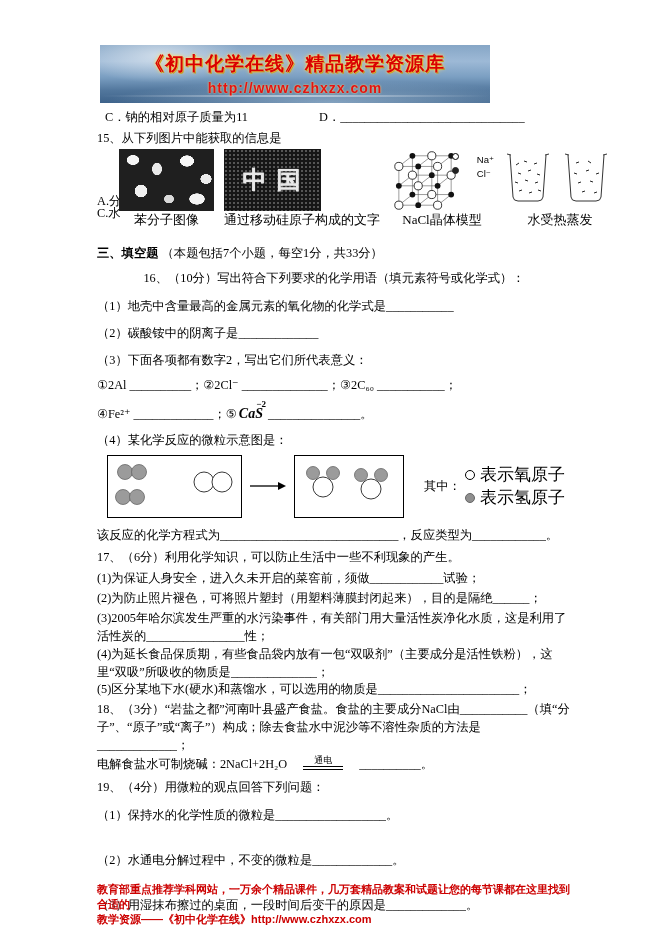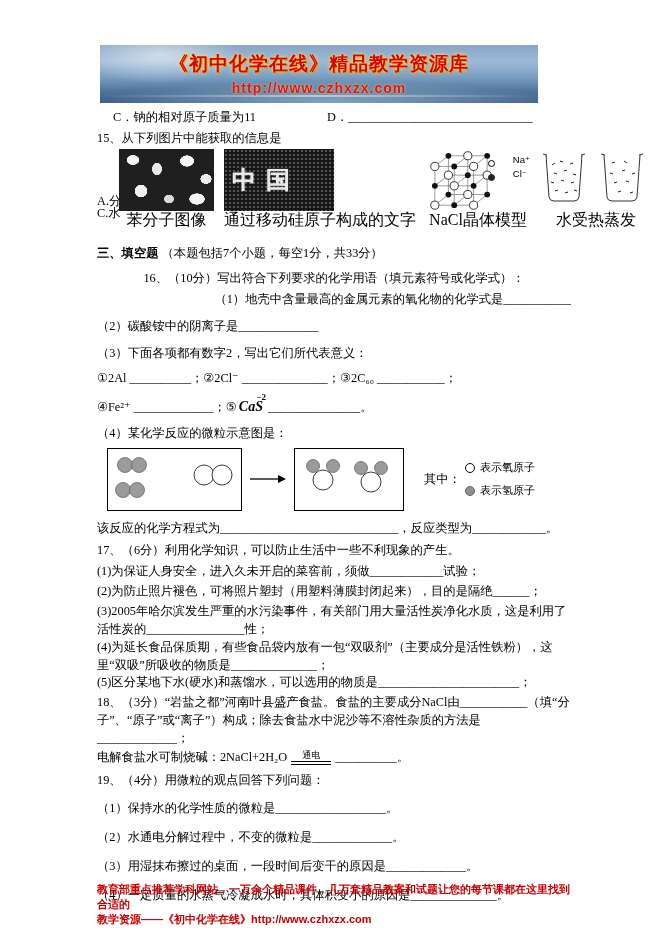--- a/index.html
+++ b/index.html
@@ -8,21 +8,21 @@
     background:#ffffff;
     font-family:"Liberation Serif","DejaVu Serif",serif;
     color:#000;
     overflow:hidden;
     position:relative;
   }
   .page { position:absolute; inset:0; }
 
   
   .banner {
-    position:absolute; left:100px; top:45px; width:438px; height:58px;
+    position:absolute; left:100px; top:45px; width:390px; height:58px;
     background:
       radial-gradient(120px 40px at 60px 10px, rgba(255,255,255,.55), rgba(255,255,255,0) 70%),
       radial-gradient(300px 30px at 230px 58px, rgba(190,215,235,.55), rgba(190,215,235,0) 75%),
       linear-gradient(180deg,#86a6c6 0%, #9db9d6 28%, #7b9fc2 55%, #52779d 78%, #3d628a 100%);
     text-align:center;
     overflow:hidden;
   }
   .banner::after {
     content:""; position:absolute; left:0; right:0; bottom:6px; height:2px;
     background:linear-gradient(90deg, rgba(255,255,255,0), rgba(255,255,255,.5), rgba(255,255,255,0));
@@ -41,96 +41,96 @@
 
   
   .content {
     position:absolute; left:97px; top:107px; width:474px;
     font-size:12.3px; line-height:17px;
   }
   .line { white-space:nowrap; }
   .wrap { white-space:normal; line-height:18px; }
 
   .row-cd { display:flex; margin-top:2px; }
-  .row-cd .opt-c { margin-left:16px; width:214px; }
+  .row-cd .opt-c { margin-left:8px; width:214px; }
 
   .q15-stem { margin-top:4px; }
 
   
   .figures { position:relative; margin-top:2px; height:78px; }
   .side-opt { position:absolute; left:0; font-size:12.3px; }
   .side-opt.a { top:34px;margin-top:10px; }
   .side-opt.c { top:56px; }
   .figs { position:absolute; left:22px; top:0; display:flex; gap:10px; align-items:flex-start; }
   .fig { text-align:center; }
-  .fig-caption { font-size:16px; line-height:13px; margin-top:2px; white-space:nowrap; }
+  .fig-caption { font-size:13px; line-height:13px; margin-top:2px; white-space:nowrap; }
 
   .fig-img1 {
     width:95px; height:62px; background-color:#1f1f1f;
     background-image:
       radial-gradient(9px 7px at 14px 11px,#f5f5f5 68%,transparent 72%),
       radial-gradient(7px 9px at 38px 20px,#e9e9e9 68%,transparent 72%),
       radial-gradient(10px 8px at 68px 12px,#f8f8f8 68%,transparent 72%),
       radial-gradient(8px 7px at 87px 30px,#ececec 68%,transparent 72%),
       radial-gradient(9px 9px at 22px 42px,#f0f0f0 68%,transparent 72%),
       radial-gradient(7px 6px at 50px 50px,#d9d9d9 68%,transparent 72%),
       radial-gradient(11px 8px at 78px 50px,#f4f4f4 68%,transparent 72%);
   }
   .fig-img2 {
-    width:110px; height:62px; background-color:#161616;
+    width:97px; height:62px; background-color:#161616;
     background-image:radial-gradient(rgba(255,255,255,.28) .7px, transparent 1.1px);
     background-size:4px 4px;
-    display:flex; align-items:center; 
+    display:flex; align-items:center; justify-content:center;
   }
   .fig2-text {
     color:#e8e8e8; font-size:24px; font-weight:bold; letter-spacing:10px;
     text-shadow:0 0 1px #fff; padding-left:8px;
   }
   .fig-img3 { width:104px; height:62px; background:#fff; position:relative; text-align:left; }
   .nacl-labels { position:absolute; right:0; top:4px; font-size:9.5px; line-height:14px;
     font-family:"Liberation Sans","DejaVu Sans",sans-serif; }
-  .nacl-labels .row { display:flex; align-items:flex-end; gap:18px; }
+  .nacl-labels .row { display:flex; align-items:flex-start; gap:18px; }
   .fig-img4 { width:112px; height:62px; background:#fff; }
 
   .circle { display:inline-block; width:10px; height:10px; border-radius:50%;
     border:1px solid #000; background:#fff; vertical-align:-1px; }
   .circle.fill { background:#8f8f8f; border-color:#666; }
   .circle.small { width:7px; height:7px; }
   .circle.small.dark { background:#222; border-color:#222; }
 
   
   .section-title { margin-top:18px; }
   .section-title .bold { font-weight:bold; }
   .q16-stem { margin-top:8px;text-align:center; }
-  .mt17 { margin-top:4px;text-align:right; }
+  .mt17 { margin-top:11px; }
   .mt10 { margin-top:10px; }
   .mt8 { margin-top:8px; }
   .mt9 { margin-top:9px; }
   .mt5 { margin-top:5px; }
   .mt4 { margin-top:4px; }
   .mt3 { margin-top:3px; }
   .mt2 { margin-top:2px; }
-  .mt12 { margin-top:12px; }
+  .mt12 { margin-top:28px; }
   .mt11 { margin-top:11px; }
   .mt6 { margin-top:6px; }
 
   .sub2 { padding-top:6px; }
   .cas { position:relative; display:inline-block; font-weight:bold; font-style:italic;
     font-size:14px; margin:0 2px; }
   .cas-val { position:absolute; top:-9px; right:-3px; font-size:9px; font-style:normal; }
 
   
   .diagram { display:flex; align-items:center; gap:8px; margin-top:5px; margin-left:10px; height:64px; }
   .mol-box { border:1px solid #000; background:#fff; }
   .legend { display:flex; align-items:center; gap:4px; margin-left:12px; }
-  .legend-rows { display:flex; flex-direction:column; gap:6px; font-size:11px; }
+  .legend-rows { display:flex; flex-direction:column; gap:6px; font-size:17px; }
   .legend-row { display:flex; align-items:center; gap:5px; white-space:nowrap; }
 
   
-  .eq-line { display:flex; align-items:center; margin-top:2px; }
+  .eq-line { display:flex; align-items:flex-start; margin-top:2px;gap:12px; }
   .eq-cond { display:inline-flex; flex-direction:column; align-items:center; margin:0 4px; }
   .eq-cond .cond-text { font-size:9px; line-height:9px; }
   .eq-cond .dbl-line { width:40px; height:4px; border-top:1px solid #000; border-bottom:1px solid #000; margin-top:1px; }
 
   
   .footer {
     position:absolute; left:97px; top:882px; width:480px;
     color:#cc0000; font-size:11px; line-height:15px; font-weight:bold;
     font-family:"Liberation Sans","DejaVu Sans",sans-serif;
   }

